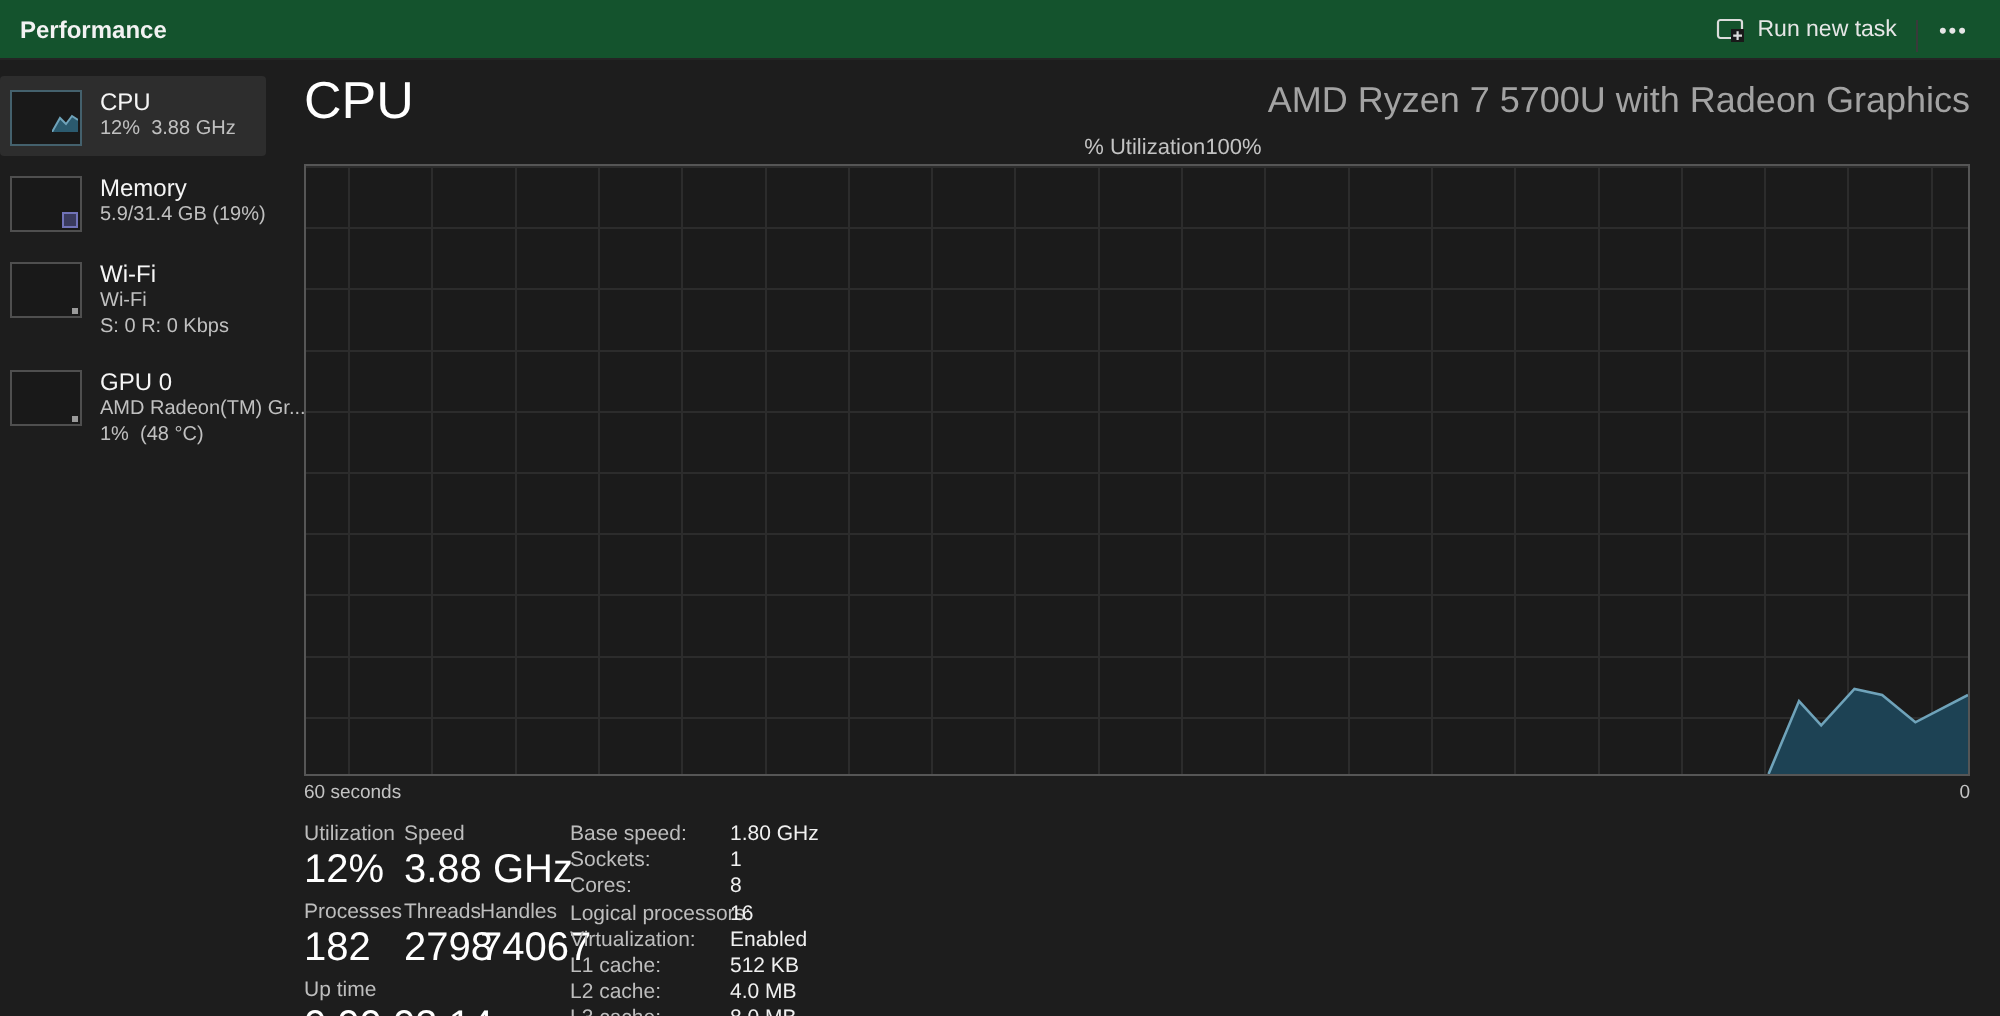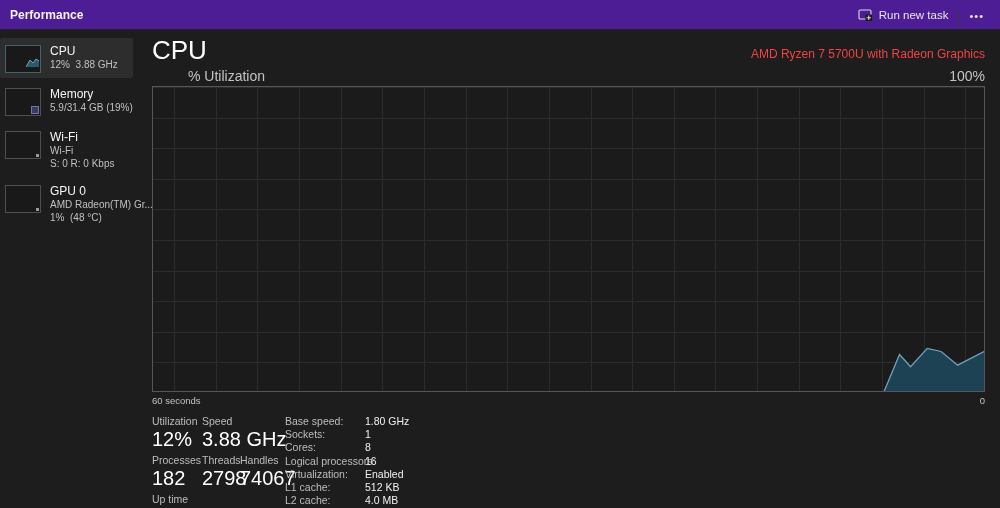--- a/index.html
+++ b/index.html
@@ -5,21 +5,21 @@
   * { margin:0; padding:0; box-sizing:border-box; }
   html,body { width:1000px; height:508px; overflow:hidden; }
   body {
     background:#1d1d1d;
     font-family:"Liberation Sans", sans-serif;
     color:#fff;
     -webkit-font-smoothing:antialiased;
   }
   
   .topbar {
-    height:30px; background:#4c1d95;
+    height:30px; background:#14532d;
     display:flex; align-items:center; justify-content:space-between;
     padding:0 8px 0 10px;
     border-bottom:1px solid #242424;
   }
   .topbar-title { font-size:12px; font-weight:bold; color:#f2f2f2; }
   .topbar-right { display:flex; align-items:flex-end; gap:2px; }
   .run-task-btn {
     display:flex; align-items:center; gap:7px;
     background:none; border:none; color:#e6e6e6;
     font-family:inherit; font-size:11.5px; padding:4px 8px; border-radius:4px; cursor:default;
@@ -45,22 +45,22 @@
   .thumb .corner { position:absolute; right:1px; bottom:1px; display:block; }
   .mem-box { width:8px; height:8px; background:#3a3b5e; border:1px solid #7173b8; }
   .tiny-dot { width:3px; height:3px; background:#9a9a9a; }
   .side-text { padding-top:1px; min-width:0; }
   .side-title { font-size:12px; color:#f5f5f5; line-height:15px; }
   .side-sub { font-size:10px; color:#c0c0c0; line-height:12.5px; white-space:pre; }
   
   .main { flex:1; padding:5px 15px 0 19px; }
   .header-row { display:flex; justify-content:space-between; align-items:flex-end; }
   .page-title { font-size:26px; font-weight:300; line-height:30px; color:#fff; }
-  .subtitle { font-size:12px; color:#ef4444; padding-bottom:4px; }
-  .axis-row { display:flex; justify-content:space-between; font-size:14px; color:#c3c3c3; margin-top:3px; margin-bottom:2px;margin-left:36px; }
+  .subtitle { font-size:18px; color:#a3a3a3; padding-bottom:4px; }
+  .axis-row { display:flex; justify-content:center; font-size:11px; color:#c3c3c3; margin-top:3px; margin-bottom:2px;margin-left:36px; }
   .chart {
     position:relative; height:306px; background:#1b1b1b;
     border:1px solid #565656;
     background-image:
       repeating-linear-gradient(90deg, #2c2c2c 0 1px, transparent 1px 41.65px),
       repeating-linear-gradient(180deg, #2c2c2c 0 1px, transparent 1px 30.6px);
     background-position:21px 0, 0 0;
   }
   .chart svg { position:absolute; inset:0; width:100%; height:100%; display:block; }
   .axis-row-bottom { display:flex; justify-content:space-between; font-size:9.5px; color:#c3c3c3; margin-top:3px;text-align:right; }

